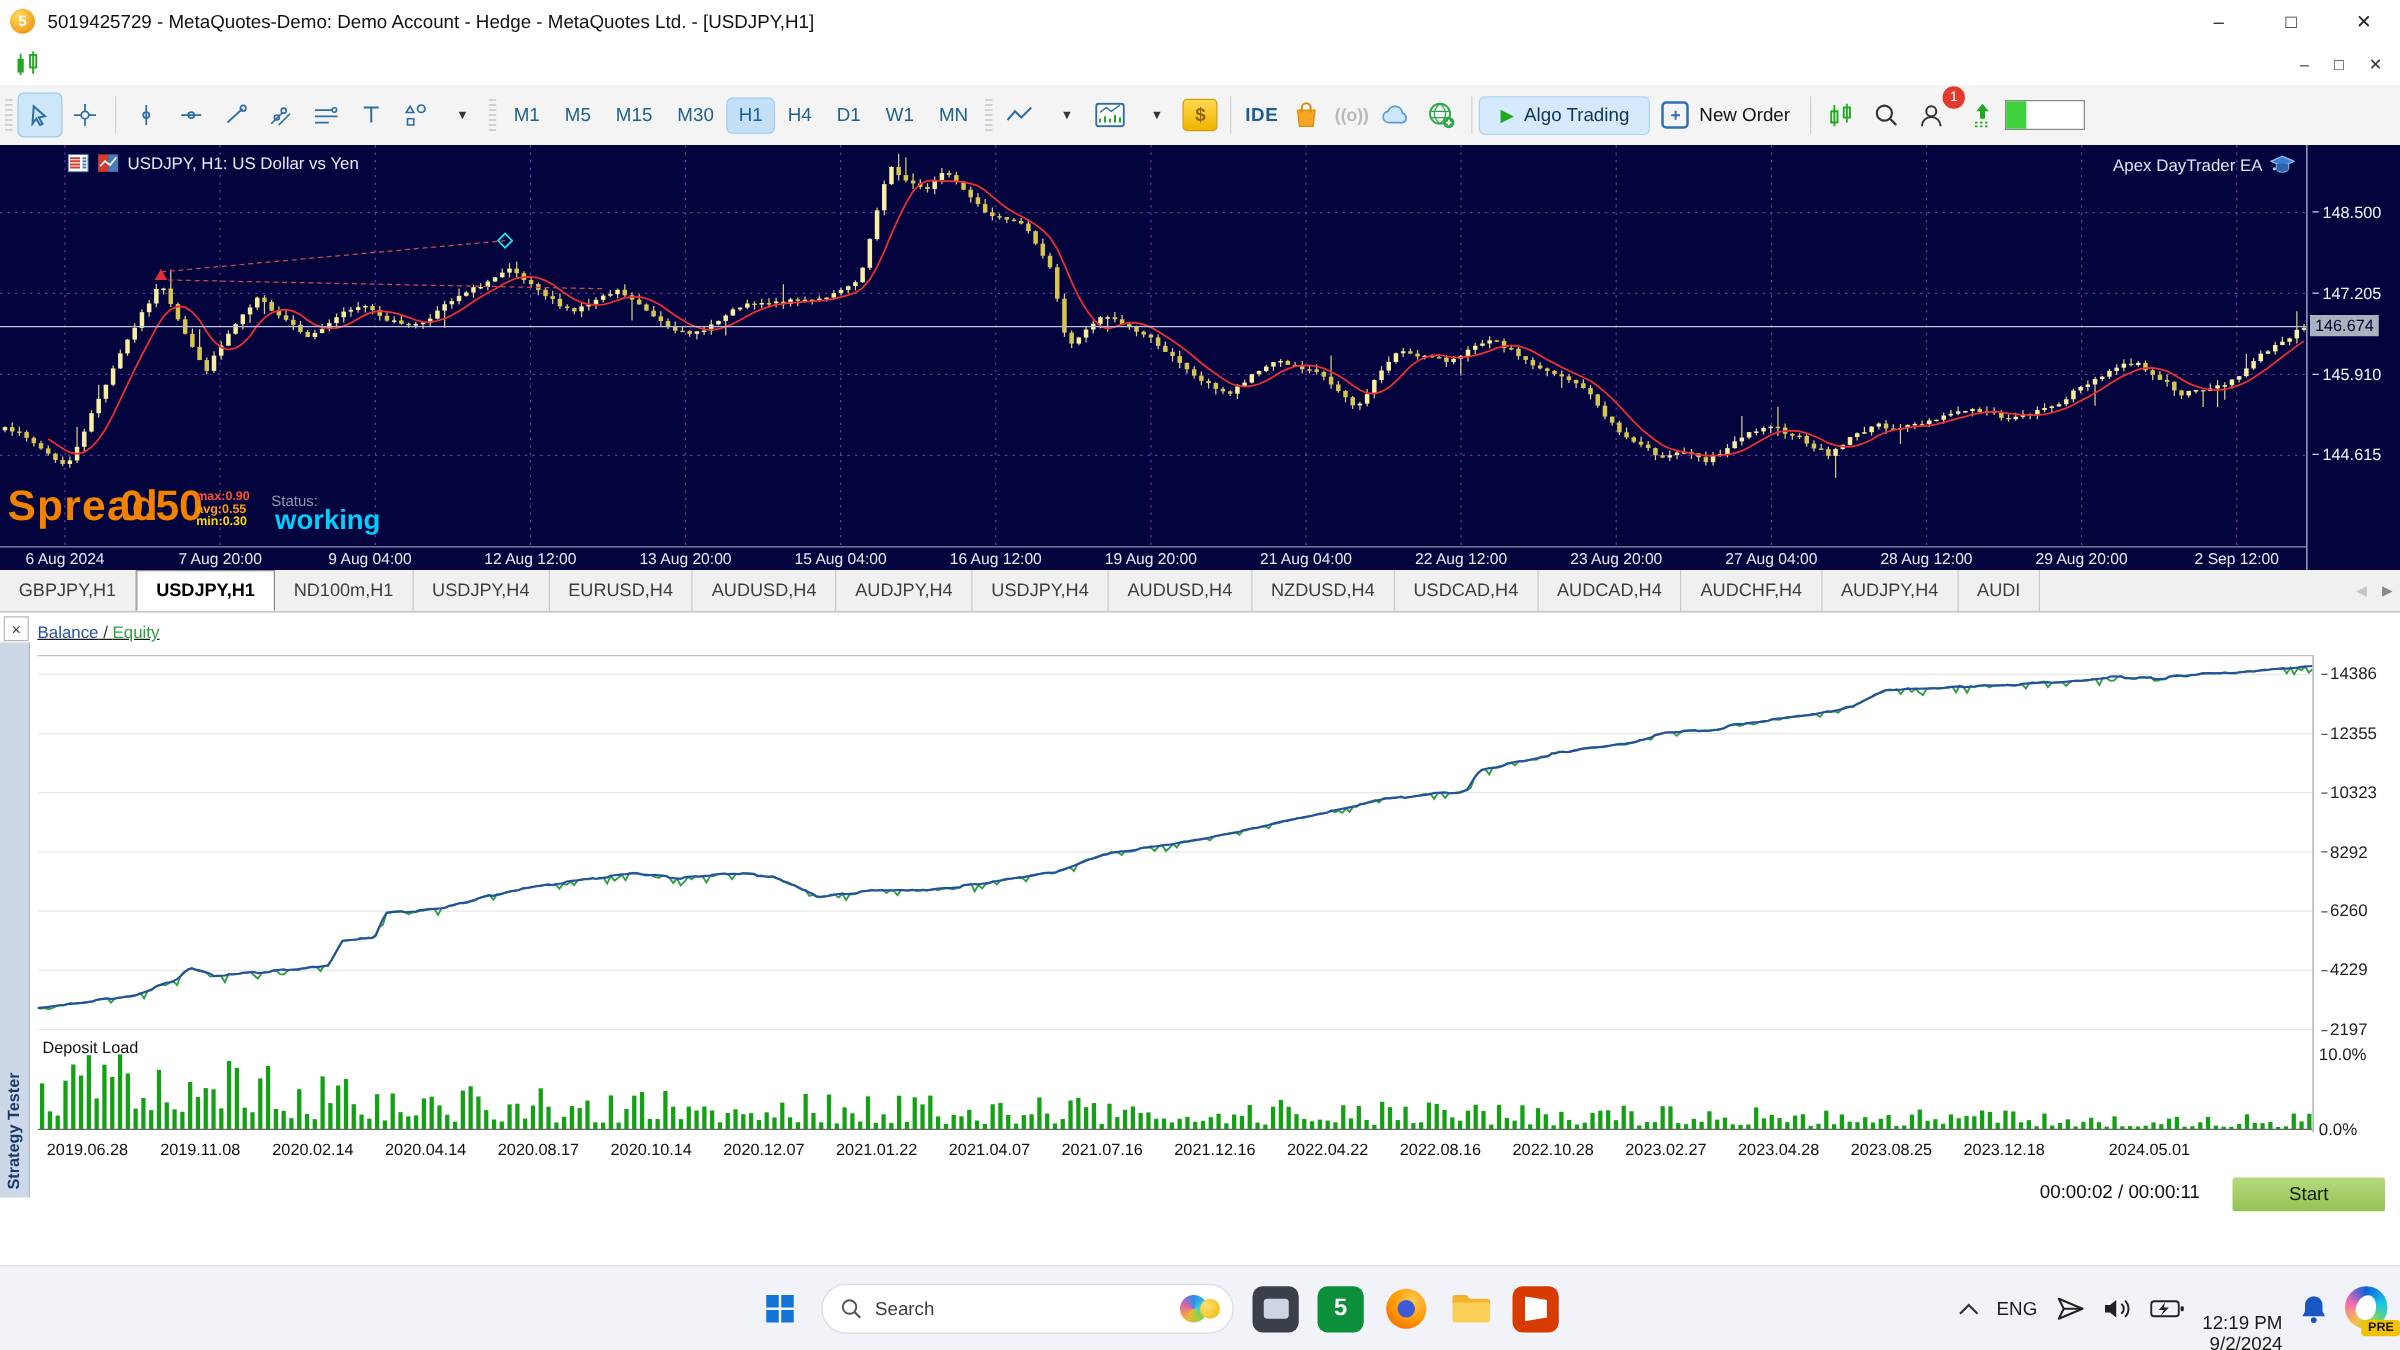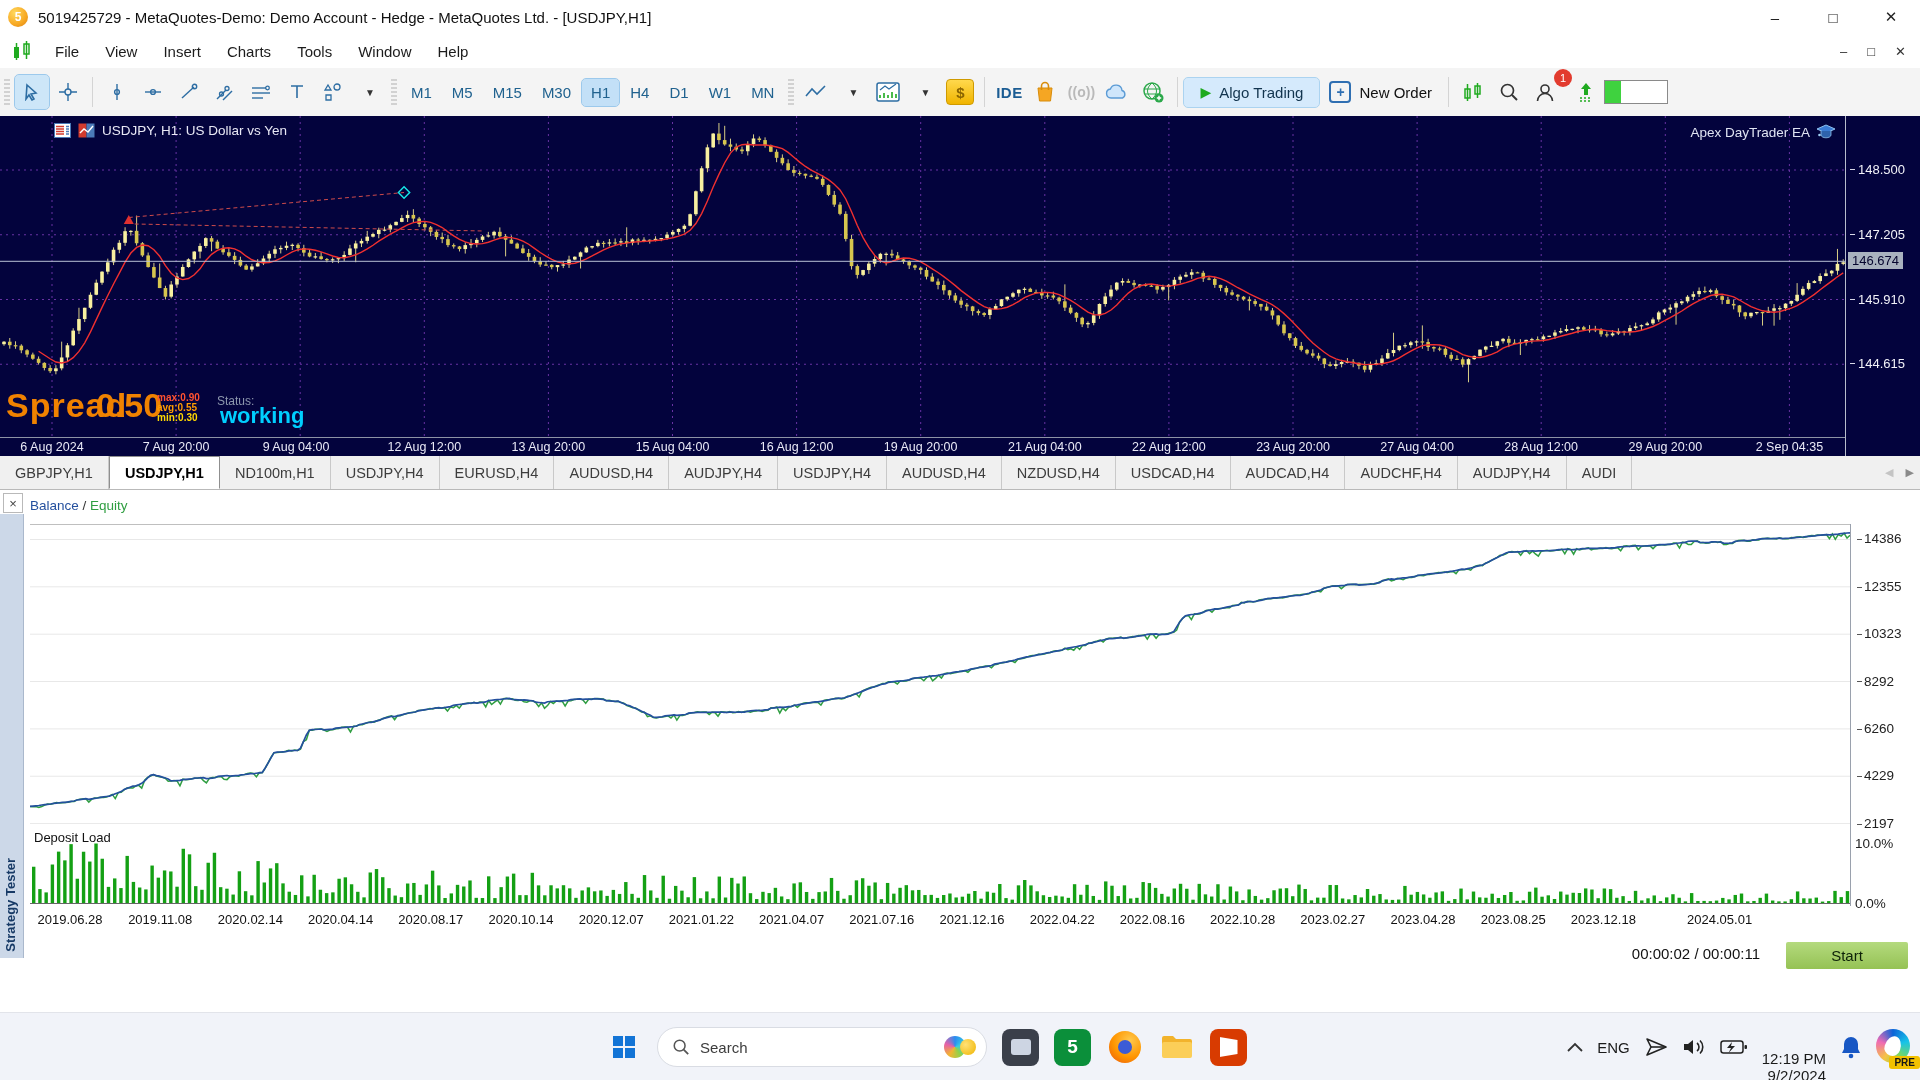--- a/index.html
+++ b/index.html
@@ -61,21 +61,21 @@
   .ctab{display:flex;align-items:center;padding:0 15px;border-right:1px solid #c9c9c9;white-space:nowrap;}
   .ctab.active{background:#fff;border:1px solid #8f8f8f;border-bottom:1px solid #fff;font-weight:bold;color:#000;}
   .tab-arrows{position:absolute;right:6px;top:466px;font-size:11px;color:#8a8a8a;display:flex;gap:12px;}
   
   .tester{left:0;top:489px;width:1920px;height:491px;background:#fff;border-top:1px solid #b9b9b9;}
   .side-strip{left:0;top:24px;width:23px;height:444px;background:#ccd8e8;border-right:1px solid #aab8cc;}
   .side-strip span{position:absolute;left:3px;bottom:6px;writing-mode:vertical-rl;transform:rotate(180deg);
       font-size:13px;font-weight:bold;color:#173a66;}
   .tester-x{left:3px;top:3px;width:18px;height:18px;border:1px solid #b9b9b9;display:flex;align-items:center;
       justify-content:center;font-size:13px;color:#444;background:#fff;}
-  .legend{left:30px;top:8px;font-size:13.5px;}
+  .legend{left:30px;top:8px;font-size:13.5px;text-decoration:underline;}
   #balSvg{position:absolute;left:30px;top:34px;}
   #depSvg{position:absolute;left:30px;top:352px;}
   .plot-rborder{left:1850px;top:34px;width:1px;height:382px;background:#9aa1ad;}
   .btick{position:absolute;left:1857px;font-size:13.5px;color:#222;}
   .btick i{display:inline-block;width:5px;height:1px;background:#555;vertical-align:middle;margin-right:2px;}
   .dep-label{left:34px;top:340px;font-size:13px;color:#111;}
   .pct{position:absolute;left:1855px;font-size:13.5px;color:#222;}
   .tdates{left:30px;top:420px;width:1820px;height:20px;font-size:13px;color:#111;}
   .tdlabel{position:absolute;transform:translateX(-50%);white-space:nowrap;top:2px;}
   .ttabs{left:0;top:447px;width:1920px;height:37px;background:#f1f1f1;border-top:1px solid #c4c4c4;
@@ -124,29 +124,20 @@
     </div>
   </div>
 
   <div class="abs menubar">
     <svg width="26" height="20" viewBox="0 0 26 20" style="margin:0 6px 0 10px">
       <rect x="4" y="6" width="5" height="11" fill="#1faa1f"></rect>
         <line x1="6.5" y1="2" x2="6.5" y2="19" stroke="#1faa1f" stroke-width="1.5"></line>
       <rect x="14" y="3" width="5" height="10" fill="none" stroke="#1faa1f" stroke-width="1.5"></rect>
         <line x1="16.5" y1="0" x2="16.5" y2="18" stroke="#1faa1f" stroke-width="1.5"></line>
     </svg>
-    <div id="menuItems" style="display:flex">
-        <span class="menu-item">File</span>
-        <span class="menu-item">View</span>
-        <span class="menu-item">Insert</span>
-        <span class="menu-item">Charts</span>
-        <span class="menu-item">Tools</span>
-        <span class="menu-item">Window</span>
-        <span class="menu-item">Help</span>
-      </div>
     <div class="mdi-btns">
       <span>–</span>
       <span>□</span>
       <span>✕</span>
     </div>
   </div>
 
   <div class="abs toolbar">
     <div class="grip"></div>
     <div class="tool-btn sel">
@@ -1039,21 +1030,21 @@
         <span class="dlabel" style="left: 548.4px;">13 Aug 20:00</span>
         <span class="dlabel" style="left: 672.5px;">15 Aug 04:00</span>
         <span class="dlabel" style="left: 796.6px;">16 Aug 12:00</span>
         <span class="dlabel" style="left: 920.7px;">19 Aug 20:00</span>
         <span class="dlabel" style="left: 1044.8px;">21 Aug 04:00</span>
         <span class="dlabel" style="left: 1168.9px;">22 Aug 12:00</span>
         <span class="dlabel" style="left: 1293px;">23 Aug 20:00</span>
         <span class="dlabel" style="left: 1417.1px;">27 Aug 04:00</span>
         <span class="dlabel" style="left: 1541.2px;">28 Aug 12:00</span>
         <span class="dlabel" style="left: 1665.3px;">29 Aug 20:00</span>
-        <span class="dlabel" style="left: 1789.4px;">2 Sep 04:35</span>
+        <span class="dlabel" style="left: 1789.4px;">2 Sep 12:00</span>
       </div>
   </div>
 
   <div class="abs tabbar" id="chartTabs">
       <div class="ctab">GBPJPY,H1</div>
       <div class="ctab active">USDJPY,H1</div>
       <div class="ctab">ND100m,H1</div>
       <div class="ctab">USDJPY,H4</div>
       <div class="ctab">EURUSD,H4</div>
       <div class="ctab">AUDUSD,H4</div>

